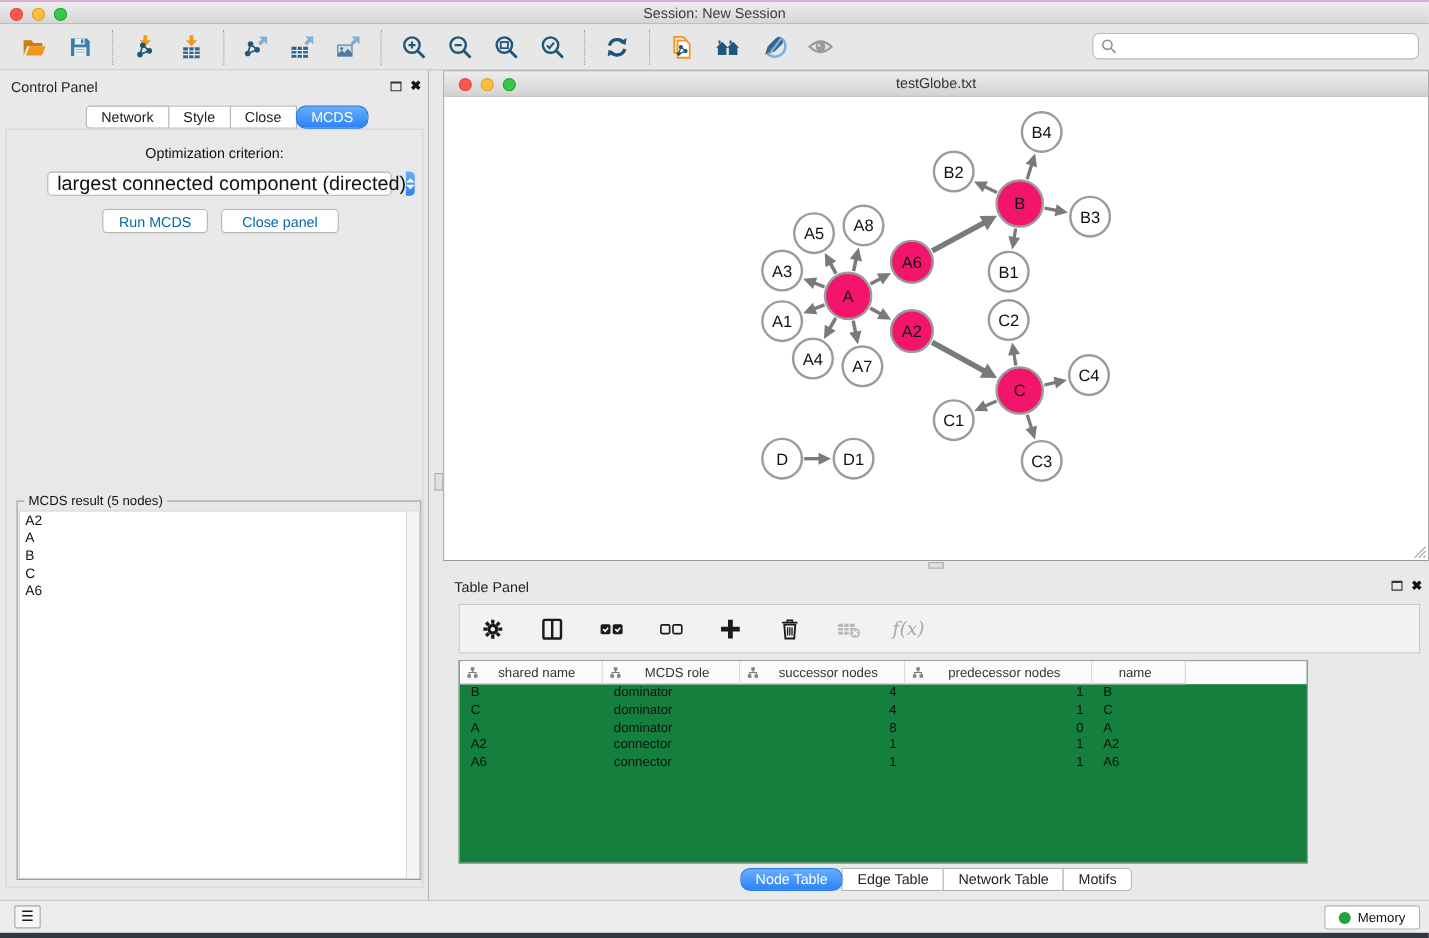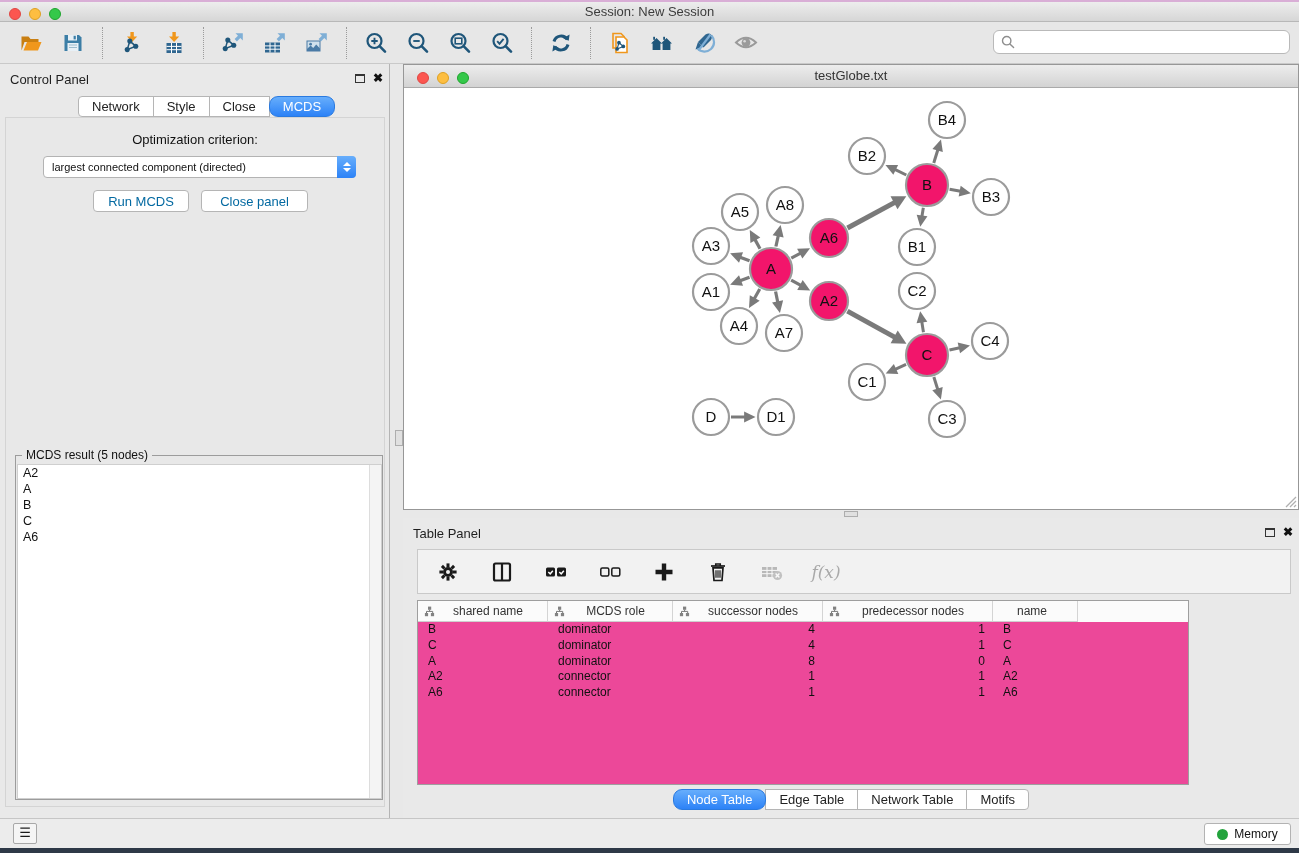--- a/index.html
+++ b/index.html
@@ -46,21 +46,21 @@
   .seg:first-child { border-radius:4px 0 0 4px; margin-left:0; }
   .seg:last-child { border-radius:0 4px 4px 0; }
   .seg.active { background:linear-gradient(#67aefc,#2c82f7); border-color:#2a7ae0; color:#fff; z-index:2; position:relative;border-radius:9px; }
 
   #cp-tabs { position:absolute; left:78px; top:32px; }
   #cp-content { position:absolute; left:5px; top:53px; width:380px; height:690px;
     border:1px solid #d4d4d4; background:#e8e8e8; }
   #opt-label { position:absolute; left:0; top:14px; width:100%; text-align:center; font-size:13px; color:#111; }
   #criterion-select { position:absolute; left:37px; top:38px; width:313px; height:22px; background:#fff;
     border:1px solid #b3b3b3; border-radius:4px; display:flex; align-items:center; }
-  #criterion-select .val { flex:1; font-size:11px; color:#111; padding-left:8px; white-space:nowrap; }
+  #criterion-select .val { flex:1; font-size:18px; color:#111; padding-left:8px; white-space:nowrap;text-align:center; }
   #criterion-select .stepper { width:19px; height:22px; margin:-1px -1px 0 0; border-radius:0 4px 4px 0;
     background:linear-gradient(#67aefc,#2c82f7); display:flex; flex-direction:column;
     align-items:center; justify-content:center; gap:2px; }
   .chev-up { width:0; height:0; border-left:4px solid transparent; border-right:4px solid transparent; border-bottom:4px solid #fff; }
   .chev-dn { width:0; height:0; border-left:4px solid transparent; border-right:4px solid transparent; border-top:4px solid #fff; }
   .mac-btn { position:absolute; height:22px; background:#fff; border:1px solid #b5b5b5; border-radius:4px;
     font-size:13px; color:#0369a1; font-family:"Liberation Sans",sans-serif; cursor:default; }
   #run-btn { left:87px; top:72px; width:96px; }
   #close-panel-btn { left:195px; top:72px; width:107px; }
 
@@ -87,21 +87,21 @@
   #v-split-handle { left:395px; top:430px; width:8px; height:16px; }
   #h-split-handle { left:844px; top:511px; width:14px; height:6px; }
 
   
   #table-panel { left:403px; top:518px; width:896px; height:300px; background:#e9e9e9; }
   #tp-toolbar { position:absolute; left:14px; top:31px; width:874px; height:45px;
     background:#f2f2f2; border:1px solid #c9c9c9; display:flex; align-items:center; padding-left:13px; gap:20px; }
   .tpt-btn { width:34px; height:34px; border:none; background:transparent; display:flex;
     align-items:center; justify-content:center; }
   .fx-text { font-family:"DejaVu Serif", serif; font-style:italic; font-size:17px; color:#a9a9a9; }
-  #tp-table { position:absolute; left:14px; top:82px; width:772px; height:185px; background:#ec4899;
+  #tp-table { position:absolute; left:14px; top:82px; width:772px; height:185px; background:#15803d;
     border:1px solid #9e9e9e; overflow:hidden; }
   #tp-header { display:flex; height:21px; background:#fbfbfb; }
   .th-cell { display:flex; align-items:center; border-right:1px solid #d4d4d4;
     border-bottom:1px solid #cfcfcf; background:#fbfbfb; height:21px; }
   .th-cell svg { margin-left:6px; }
   .th-label { flex:1; text-align:center; font-size:12px; color:#333; padding-right:6px; }
   .t-row { display:flex; height:15.8px; }
   .td-cell { font-size:12px; color:#111; line-height:15.8px; overflow:hidden; white-space:nowrap; }
   .td-left { padding-left:10px; text-align:left; }
   .td-right { padding-right:8px; text-align:right; }

